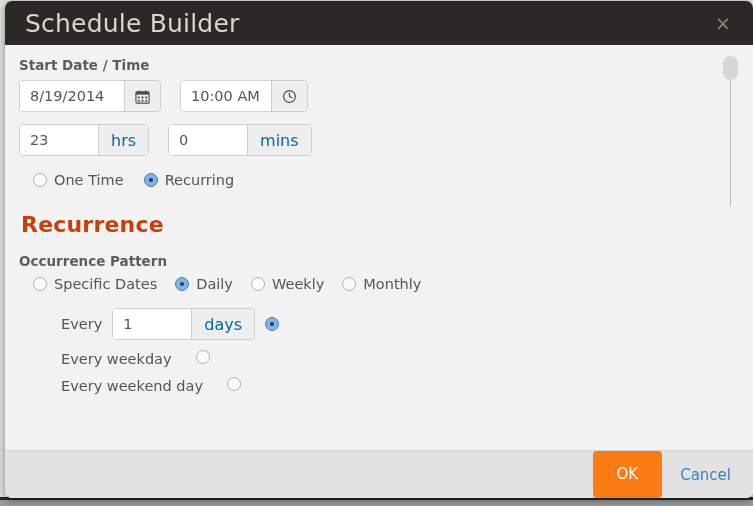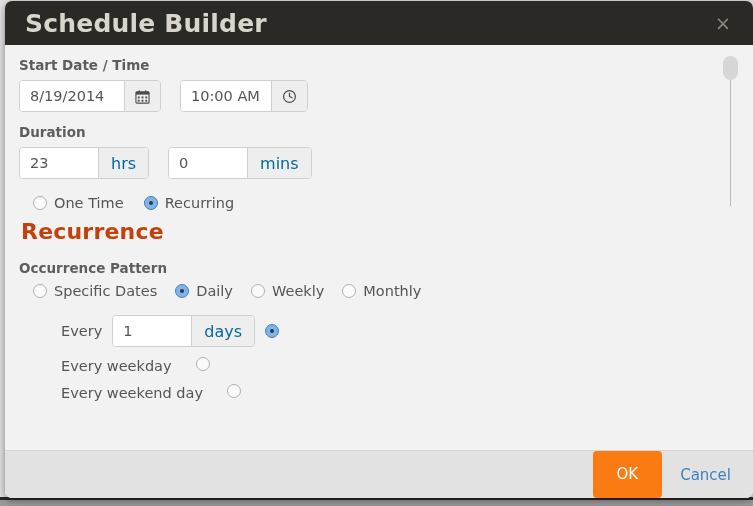--- a/index.html
+++ b/index.html
@@ -72,21 +72,21 @@
     flex: 0 0 44px;
     background: #2b2925;
     display: flex;
     align-items: center;
     padding: 0 18px 0 20px;
     box-sizing: border-box;
   }
   #dialog-title {
     color: #d9d5cc;
     font-size: 25px;
-    font-weight: 700;
+    font-weight: 400;
     letter-spacing: .2px;
     font-family: "DejaVu Sans", "Liberation Sans", sans-serif;
     flex: 1 1 auto;
     white-space: nowrap;
   }
   #close-btn {
     color: #8d887c;
     font-size: 19px;
     line-height: 1;
     cursor: pointer;
@@ -191,21 +191,21 @@
     display: inline-flex;
     align-items: center;
     gap: 7px;
     cursor: pointer;
   }
   .radio-item .rlabel {
     font-size: 14.5px;
     color: #555555;
   }
 
-  #mode-row { margin: 16px 0 8px 14px; gap: 20px; }
+  #mode-row { margin: 16px 0 24px 14px; gap: 20px; }
 
   #recurrence-heading {
     font-size: 22px;
     font-weight: 700;
     color: #c2410c;
     margin: 8px 0 16px 2px;
     letter-spacing: .2px;
   }
 
   #pattern-label { margin-left: 0px; }
@@ -332,21 +332,20 @@
         <div class="addon icon-addon">
           <svg class="icon-svg" width="15" height="15" viewBox="0 0 16 16" aria-hidden="true">
             <circle cx="8" cy="8" r="6.3" fill="none" stroke="#4d4d4d" stroke-width="1.3"></circle>
             <line x1="8" y1="8" x2="8" y2="4.4" stroke="#4d4d4d" stroke-width="1.3" stroke-linecap="round"></line>
             <line x1="8" y1="8" x2="10.7" y2="9.4" stroke="#4d4d4d" stroke-width="1.3" stroke-linecap="round"></line>
           </svg>
         </div>
       </div>
     </div>
 
-    <div class="field-label">Duration</div>
     <div class="row">
       <div class="input-group">
         <input id="hrs-input" class="txt" type="text" value="23" style="">
         <div class="addon addon-hrs">hrs</div>
       </div>
       <div class="input-group">
         <input id="mins-input" class="txt" type="text" value="0" style="">
         <div class="addon addon-mins">mins</div>
       </div>
     </div>

